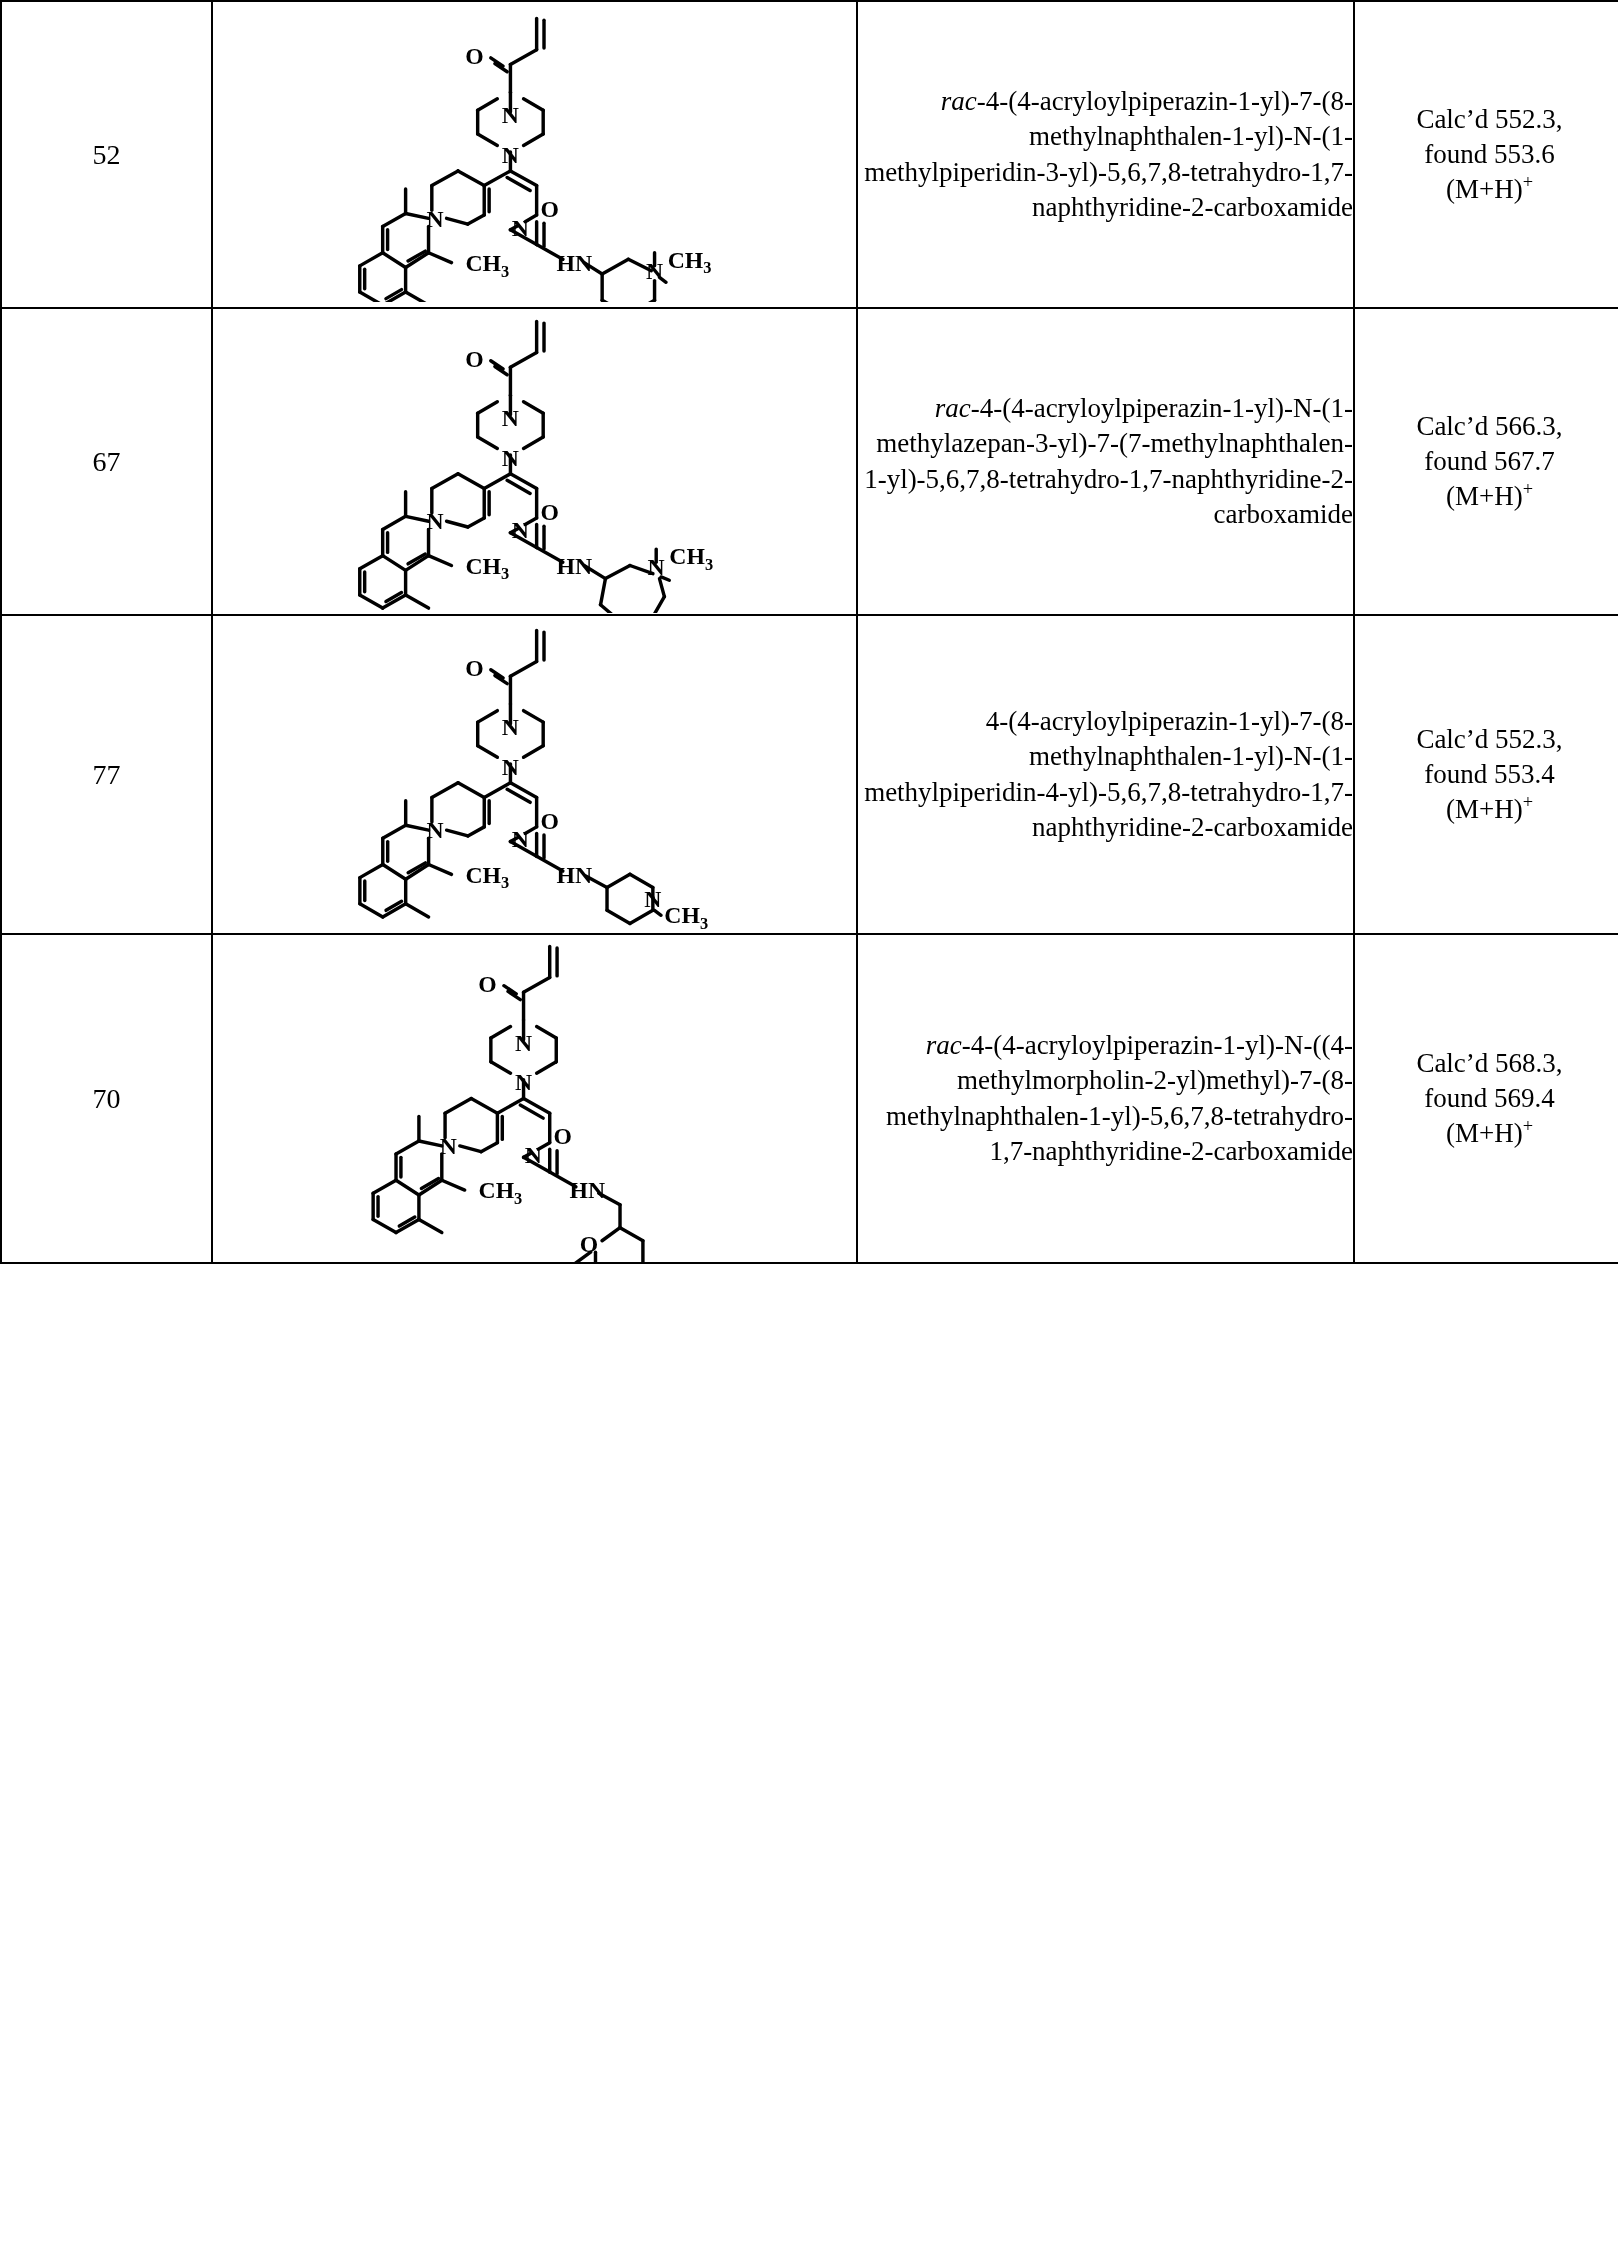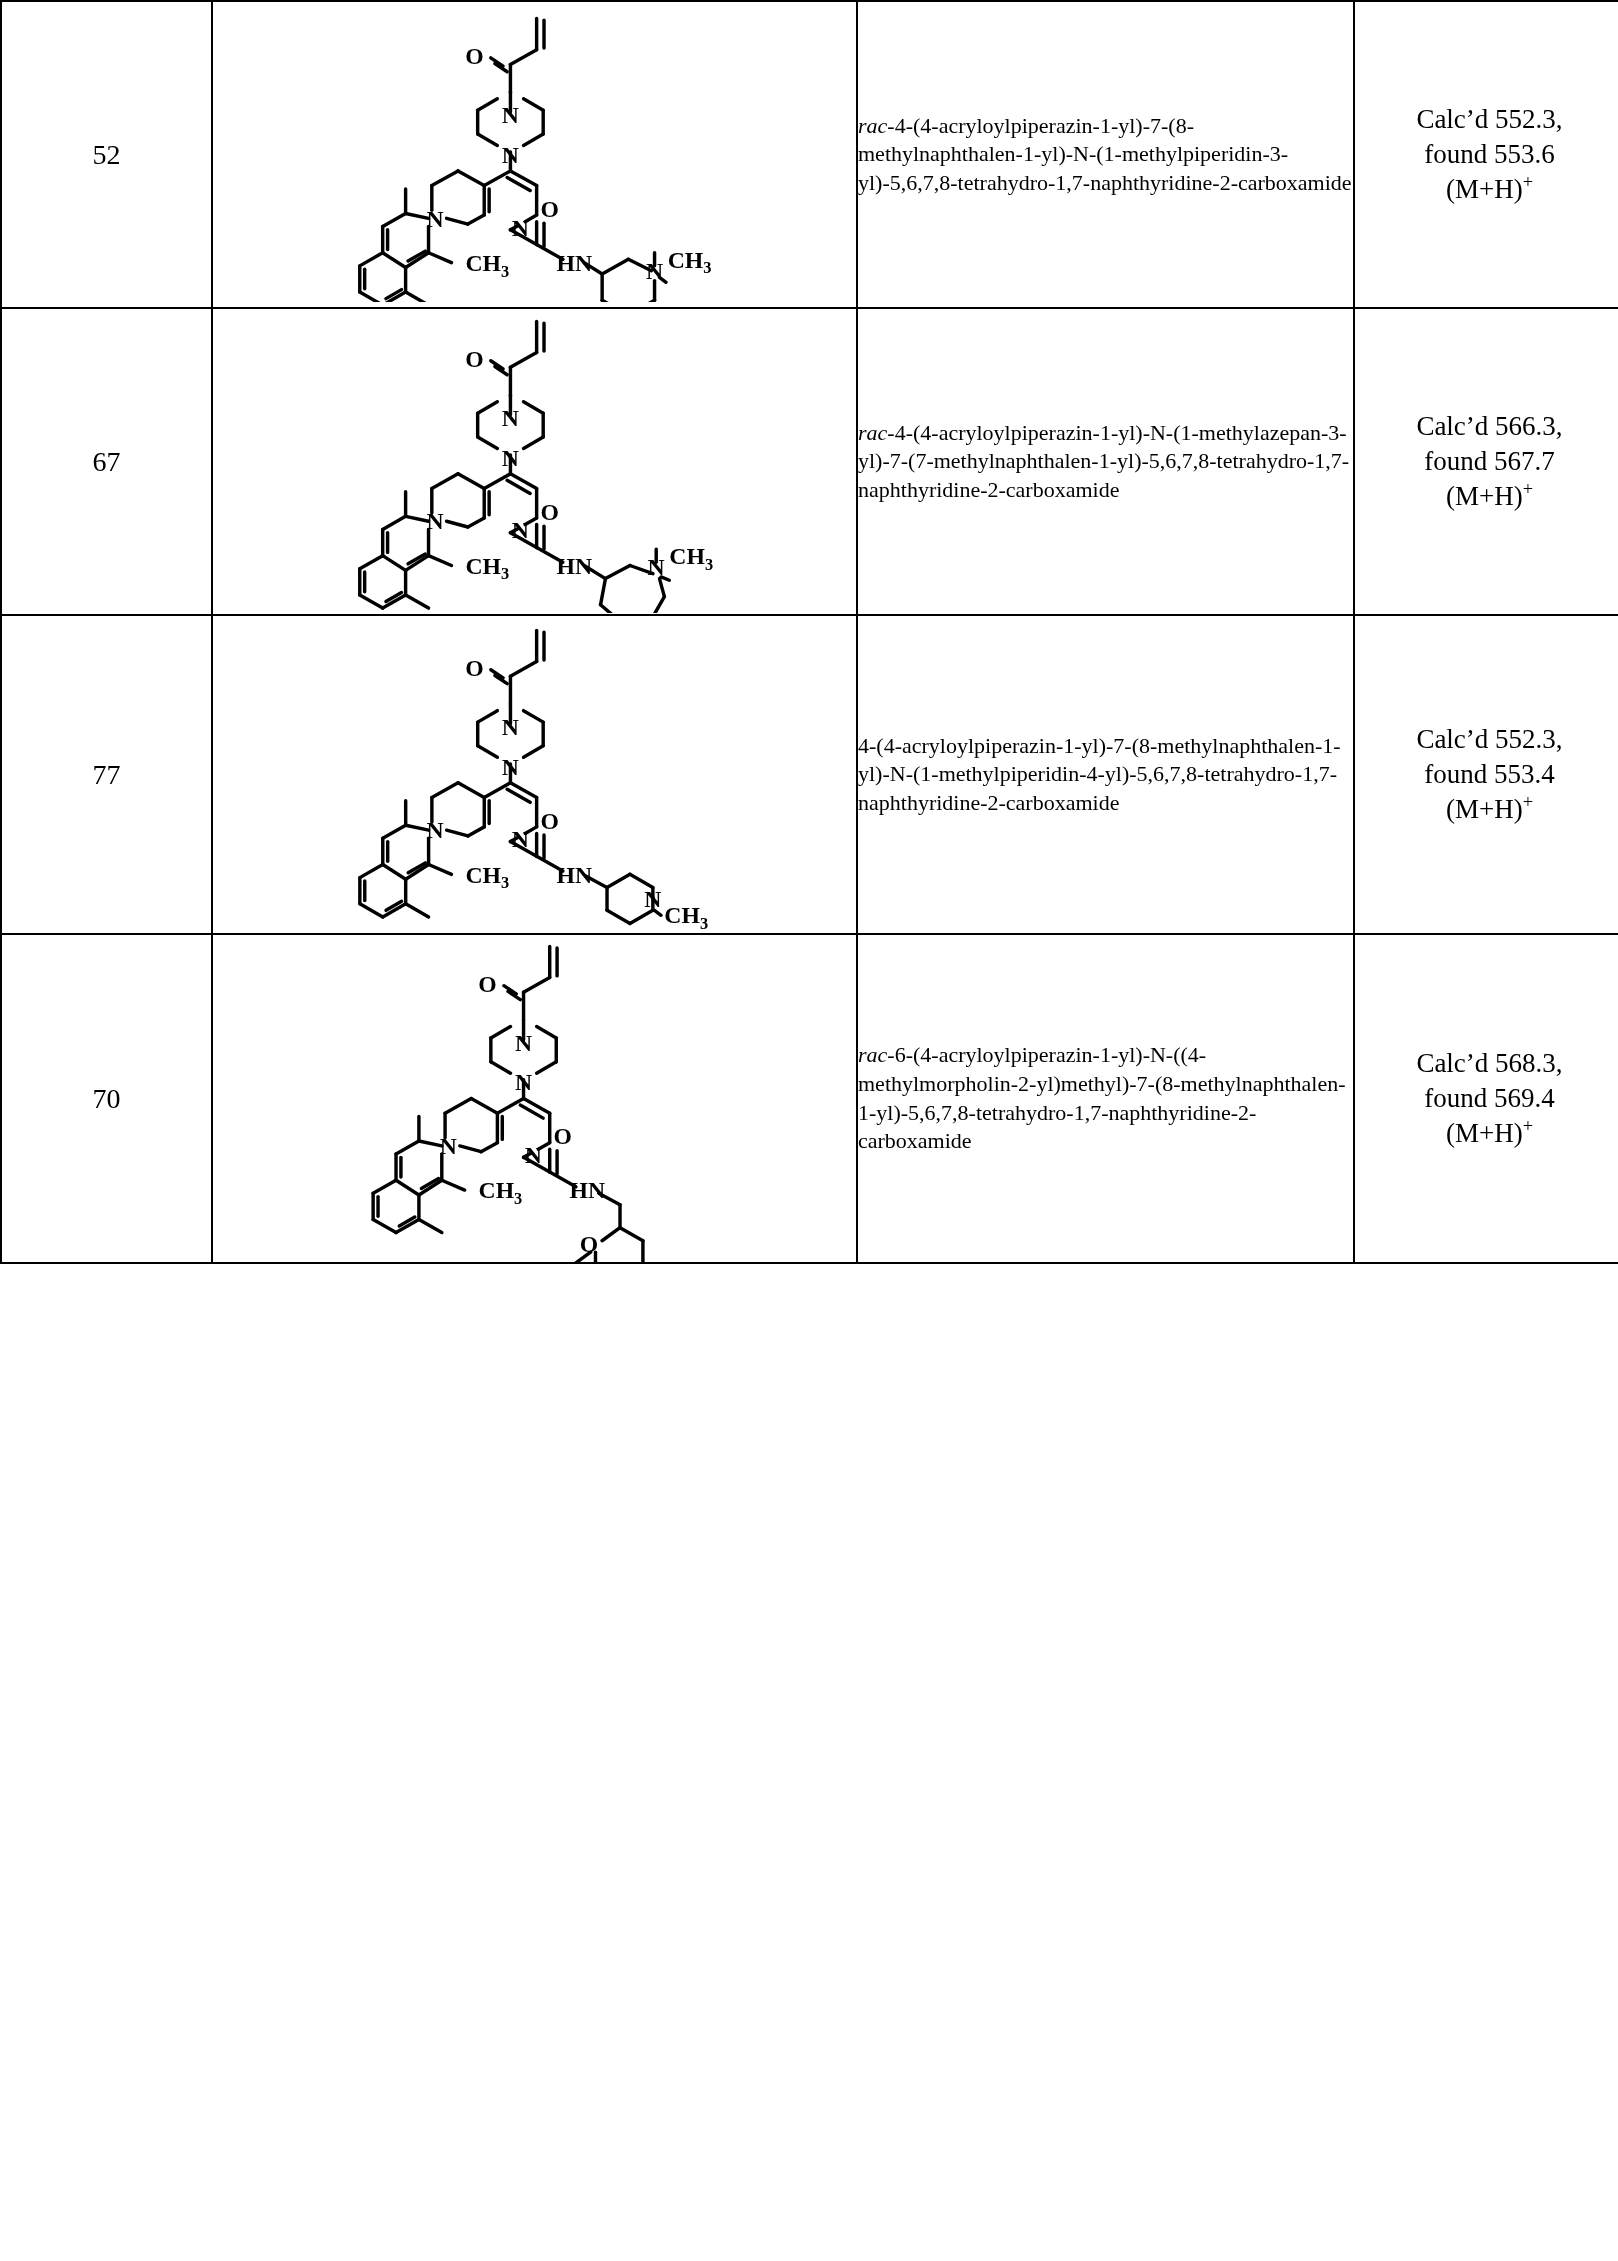--- a/index.html
+++ b/index.html
@@ -1,21 +1,21 @@
 <!DOCTYPE html>
 <html style="font-size:13px"><head>
 <meta charset="utf-8">
 <style>
   html,body{margin:0;padding:0;background:#fff;}
   body{width:1619px;font-family:"Liberation Serif","DejaVu Serif",serif;color:#000;}
   table.cmpd{border-collapse:collapse;width:1619px;table-layout:fixed;}
   table.cmpd td{border:2.5px solid #000;vertical-align:middle;padding:0;}
   .c-num{width:209px;text-align:center;font-weight:normal;font-size:28px;}
   .c-struct{width:643px;text-align:center;}
-  .c-name{width:495px;text-align:left;font-size:22px;line-height:1.30;padding:4.9px 21px;}
+  .c-name{width:495px;text-align:right;font-size:27px;line-height:1.30;padding:4.9px 21px;}
   .c-ms{width:269px;text-align:center;font-size:27px;line-height:1.30;padding:4.9px 11.5px;}
   .it{font-style:italic;}
   sup{font-size:0.68em;vertical-align:super;line-height:0;}
   .structwrap{display:flex;align-items:center;justify-content:center;}
   svg{display:block;}
   svg text{font-family:"Liberation Serif","DejaVu Serif",serif;font-weight:bold;}
 </style>
 </head>
 <body>
 
@@ -398,21 +398,21 @@
             <text x="434" y="322" text-anchor="middle">HN</text>
             <text x="436" y="388" text-anchor="middle">O</text>
             <text x="471" y="440" text-anchor="middle">N</text>
             <text x="301" y="322">CH<tspan font-size="20" dy="7">3</tspan></text>
             <text x="488" y="450">CH<tspan font-size="20" dy="7">3</tspan></text>
           </g>
         </svg>
       </div>
     </td>
     <td class="c-name">
-      <span class="it">rac</span><span>-6-(4-acryloylpiperazin-1-yl)-N-((4-methylmorpholin-2-yl)methyl)-7-(8-methylnaphthalen-1-yl)-5,6,7,8-tetrahydro-1,7-naphthyridine-2-carboxamide</span>
+      <span class="it">rac</span><span>-4-(4-acryloylpiperazin-1-yl)-N-((4-methylmorpholin-2-yl)methyl)-7-(8-methylnaphthalen-1-yl)-5,6,7,8-tetrahydro-1,7-naphthyridine-2-carboxamide</span>
     </td>
     <td class="c-ms">
       <div>Calc’d 568.3,</div>
       <div>found 569.4</div>
       <div><span>(M+H)</span><sup>+</sup></div>
     </td>
   </tr>
 
   </tbody>
 </table>

